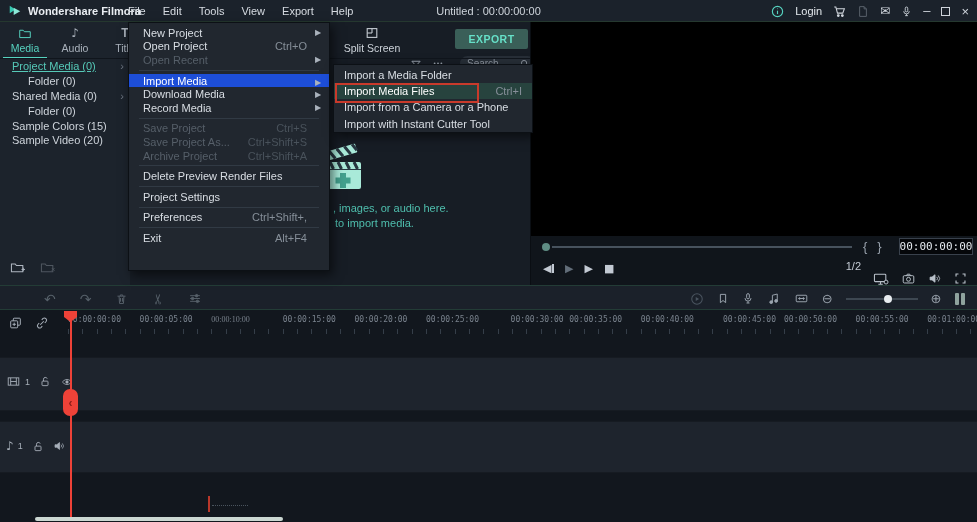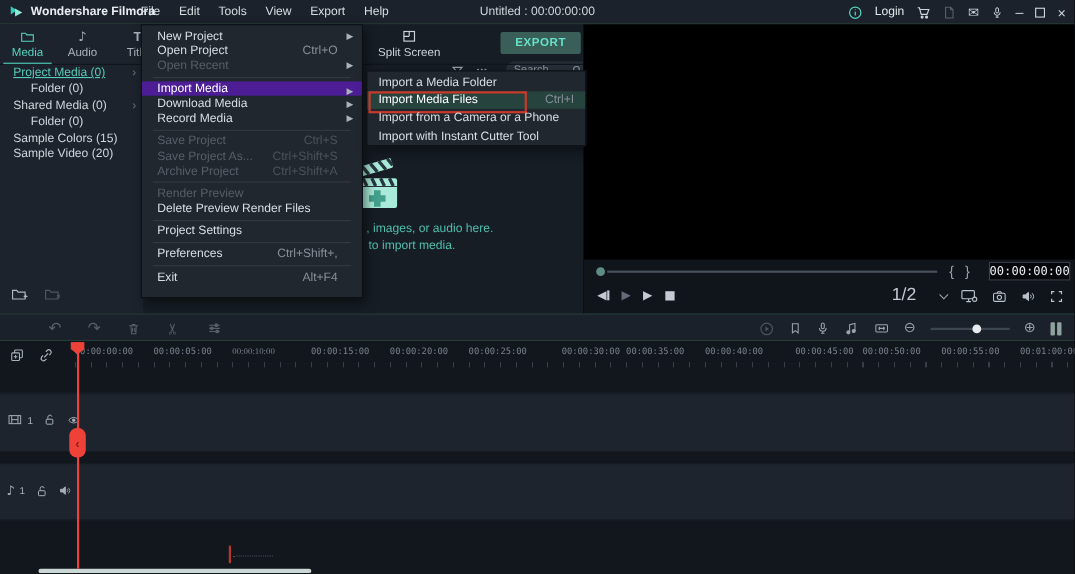--- a/index.html
+++ b/index.html
@@ -65,21 +65,21 @@
   .scrub-dot{position:absolute;left:11px;top:221px;width:8px;height:8px;border-radius:50%;background:#5f8d84;}
   .scrub-line{position:absolute;left:21px;top:224px;width:300px;height:2px;background:#47525d;}
   .braces{position:absolute;left:332px;top:217px;font-size:13px;color:#98a1ac;display:flex;gap:10px;}
   .timecode{position:absolute;left:368px;top:216px;width:74px;height:17px;background:#05070a;border:1px solid #39414c;
             color:#e6ebf0;font-family:"DejaVu Sans Mono",monospace;font-size:11px;display:flex;align-items:center;justify-content:center;}
   .transport{position:absolute;left:12px;top:240px;display:flex;align-items:center;gap:11px;font-size:11px;color:#c3cad3;}
   .transport .playdim{color:#626d79;}
   .prevframe{display:flex;align-items:center;gap:1px;}
   .prevframe .bar{width:1.5px;height:9px;background:#c3cad3;}
   .pv-right{position:absolute;right:10px;top:238px;display:flex;align-items:center;gap:12px;color:#b9c1ca;}
-  .quality{font-size:16px;color:#c3cad3;display:flex;align-items:center;gap:22px;}
+  .quality{font-size:11px;color:#c3cad3;display:flex;align-items:center;gap:22px;flex-direction:column;}
   .chev-down{width:6px;height:6px;border-right:1.4px solid #98a1ac;border-bottom:1.4px solid #98a1ac;transform:rotate(45deg);margin-top:-3px;}
 
   
   .tl-toolbar{position:absolute;left:0;top:285px;width:977px;height:25px;background:#1b212a;
               border-top:1px solid #233c36;border-bottom:1px solid #233c36;}
   .tlt-left{position:absolute;left:44px;top:0;height:25px;display:flex;align-items:center;gap:24px;color:#566069;
             font-family:"DejaVu Sans",sans-serif;font-size:14px;}
   .tlt-right{position:absolute;right:12px;top:0;height:25px;display:flex;align-items:center;gap:13px;color:#97a0aa;}
   .zoom-glyph{font-family:"DejaVu Sans",sans-serif;font-size:13px;}
   .zslider{position:relative;width:72px;height:12px;display:flex;align-items:center;}
@@ -114,21 +114,21 @@
   
   .file-menu{position:absolute;left:128px;top:22px;width:202px;height:249px;background:#21272f;
              border:1px solid #0c1015;box-shadow:3px 4px 10px rgba(0,0,0,.55);z-index:50;padding-top:3px;}
   .fm-item{height:13.6px;display:flex;align-items:center;padding:0 6px 0 14px;font-size:11px;color:#d9dee4;}
   .fm-item .lab{flex:1;white-space:nowrap;}
   .fm-item .sc{color:#868f99;margin-right:8px;white-space:nowrap;}
   .fm-item .arr{width:8px;color:#aab2bc;font-size:8px;visibility:hidden;font-family:"DejaVu Sans",sans-serif;}
   .fm-item.submenu .arr{visibility:visible;}
   .fm-item.disabled{color:#565f69;}
   .fm-item.disabled .sc{color:#49525b;}
-  .fm-item.highlighted{background:#4c1d95;color:#fff;align-items:flex-end;}
+  .fm-item.highlighted{background:#1d4ed8;color:#fff;align-items:flex-end;}
   .fm-item.sep{height:7px;padding:0;position:relative;}
   .fm-item.sep::after{content:"";position:absolute;left:10px;right:10px;top:3px;border-top:1px solid #313a44;}
 
   
   .sub-menu{position:absolute;left:333px;top:64px;width:200px;height:69px;background:#21272f;
             border:1px solid #0c1015;box-shadow:3px 4px 10px rgba(0,0,0,.55);z-index:60;padding-top:2px;}
   .sub-item{position:relative;height:16.2px;display:flex;align-items:center;padding:0 10px;font-size:11px;color:#d9dee4;}
   .sub-item .lab{flex:1;white-space:nowrap;}
   .sub-item .sc{color:#868f99;white-space:nowrap;}
   .sub-item.highlighted{background:#27433e;color:#fff;}
@@ -590,25 +590,20 @@
         <span class="sc">Ctrl+Shift+A</span>
         <span class="arr">▶</span>
       </div>
 
       <div class="fm-item sep">
         
         
         
       </div>
 
-      <div class="fm-item disabled">
-        <span class="lab">Render Preview</span>
-        <span class="sc"></span>
-        <span class="arr">▶</span>
-      </div>
 
       <div class="fm-item">
         <span class="lab">Delete Preview Render Files</span>
         <span class="sc"></span>
         <span class="arr">▶</span>
       </div>
 
       <div class="fm-item sep">
         
         

